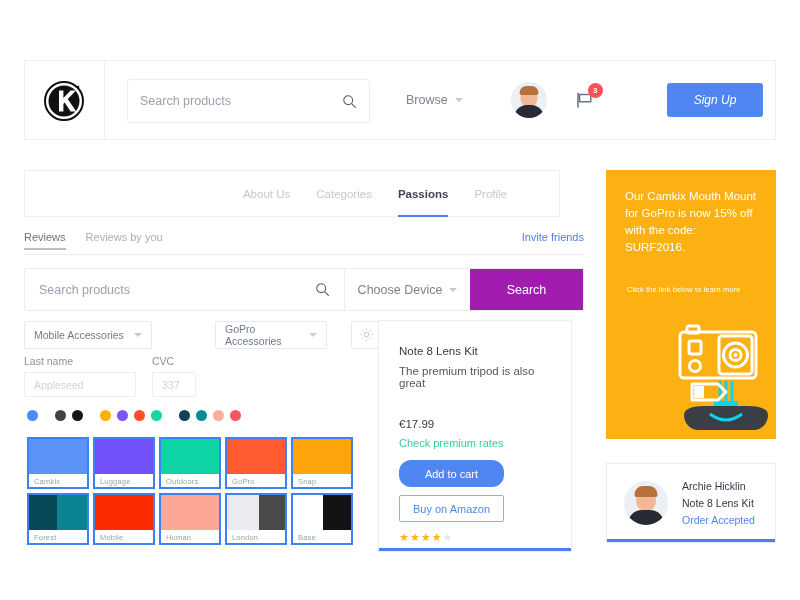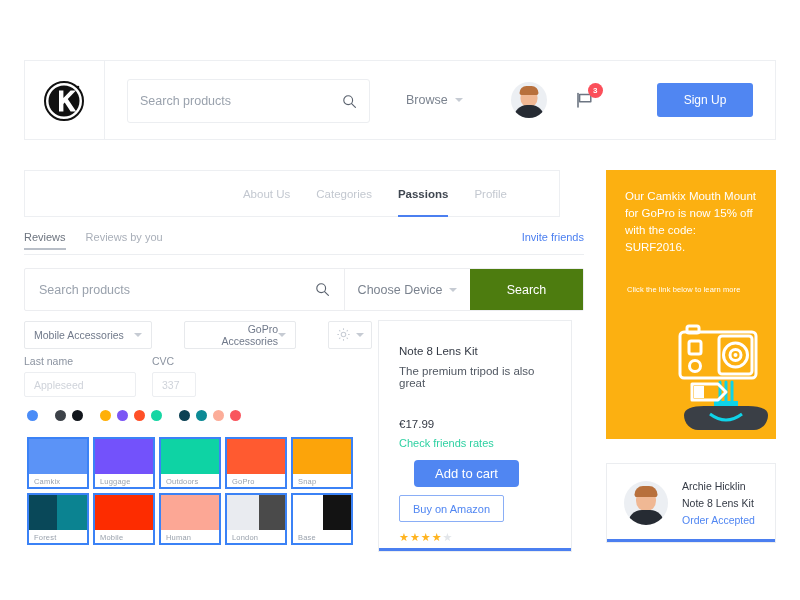--- a/index.html
+++ b/index.html
@@ -52,24 +52,25 @@
     width:30px; height:13px; border-radius:14px 14px 0 0; background:#262b33; }
   .uname { margin-left: 13px; display:flex; align-items:center; gap:7px;
     font-size:12.5px; color:#6c7582; }
   .flagwrap { margin-left: 27px; position: relative; align-self:center; width:22px; height:22px; flex:none;}
   .badge {
     position:absolute; right:-7px; top:-6px; width:15px; height:15px; border-radius:50%;
     background:#fb4f5a; color:#fff; font-size:8px; font-weight:bold;
     display:flex; align-items:center; justify-content:center;
   }
   .signup {
-    margin-left: auto; margin-right: 22px; align-self:center;
+    margin-left: auto; margin-right: 12px; align-self:center;
     width: 96px; height: 34px; background:#5086f2; color:#fff;
     border:none; border-radius:3px; font-size:12px; cursor:pointer;
     font-family: "Liberation Sans", sans-serif;
+    font-style: italic;
   }
 
   
   .navbar {
     position:absolute; left:24px; top:170px; width:536px; height:47px;
     background:#fff; border:1px solid #edeff2;
     display:flex; align-items:center; justify-content:flex-end; padding-right:52px;
   }
   .navtab { font-size:11.5px; color:#c3c8d0; margin-left:26px; position:relative;
     height:47px; display:flex; align-items:center; cursor:pointer; }
@@ -95,29 +96,29 @@
     position:absolute; left:24px; top:268px; width:560px; height:43px;
     border:1px solid #ecedf0; border-radius:2px; display:flex; background:#fff;
   }
   .sr-input { flex:1; display:flex; align-items:center; padding:0 14px;
     border-right:1px solid #ecedf0; }
   .sr-input input { flex:1; border:none; outline:none; font-size:12.5px;
     color:#5b6472; background:transparent; font-family:"Liberation Sans", sans-serif; }
   .sr-input input::placeholder { color:#9aa2ad; }
   .sr-device { width:125px; display:flex; align-items:center; justify-content:center;
     gap:7px; font-size:12.5px; color:#7b838f; cursor:pointer; }
-  .sr-btn { width:113px; background:#4d7c0f; color:#fff; border:none; font-size:12.5px;
+  .sr-btn { width:113px; background:#a21caf; color:#fff; border:none; font-size:12.5px;
     cursor:pointer; font-family:"Liberation Sans", sans-serif; }
 
   
-  .selrow { position:absolute; left:24px; top:321px; display:flex; gap:32px;text-align:right; }
+  .selrow { position:absolute; left:24px; top:321px; display:flex; gap:24px; }
   .sel { height:28px; border:1px solid #e7e9ec; border-radius:2px; background:#fff;
     display:flex; align-items:center; padding:0 9px; font-size:10.5px; color:#70798a;
     cursor:pointer; }
-  .sel.w1 { width:128px; } .sel.w2 { width:112px; }
+  .sel.w1 { width:128px; } .sel.w2 { width:112px;margin-left:39px; }
   .sel .caret { margin-left:auto; }
   .sel.gear { width:44px; justify-content:space-between; padding:0 7px; }
 
   
   .fieldrow { position:absolute; left:24px; top:355px; display:flex; gap:16px; }
   .fld { display:flex; flex-direction:column; }
   .fld label { font-size:10.5px; color:#8b93a0; margin-bottom:5px; }
   .fld .inp { height:25px; border:1px solid #eceef1; border-radius:2px;
     display:flex; align-items:center; padding:0 9px; font-size:10.5px; color:#cfd3da; }
   .fld.f1 .inp { width:128px; } .fld.f2 .inp { width:112px; } .fld.f3 .inp { width:44px; }
@@ -136,22 +137,22 @@
 
   
   .pcard { position:absolute; left:378px; top:320px; width:194px; height:232px;
     background:#fff; border:1px solid #ebedf0; }
   .pcard .inner { padding:24px 20px 0 20px; }
   .p-title { font-size:11.5px; color:#343a45; margin-bottom:8px; }
   .p-sub { font-size:11.5px; color:#515862; }
   .p-price { font-size:11.5px; color:#343a45; margin-top:29px; }
   .p-ship { font-size:11px; color:#2ed1a2; margin-top:7px; cursor:pointer; }
   .p-cart { margin-top:11px; width:105px; height:27px; background:#5086f2; color:#fff;
-    border:none; border-radius:4px; font-size:13px; cursor:pointer;
-    font-family:"Liberation Sans", sans-serif;margin-left:15px; }
+    border:none; border-radius:12px; font-size:11px; cursor:pointer;
+    font-family:"Liberation Sans", sans-serif; }
   .p-amz { margin-top:8px; width:105px; height:27px; background:#fff; color:#5086f2;
     border:1px solid #8aaef6; border-radius:2px; font-size:11px; cursor:pointer;
     font-family:"Liberation Sans", sans-serif; }
   .stars { margin-top:9px; display:flex; gap:1px; font-size:11px; }
   .star { color:#ffb420; } .star.off { color:#e3e6ea; }
   .pbar { position:absolute; left:0; right:0; bottom:0; height:3px; background:#4b7ff0; }
 
   
   .promo { position:absolute; left:606px; top:170px; width:170px; height:269px;
     background:#fcb011; overflow:hidden; }
@@ -392,21 +393,21 @@
         </div>
         <div class="nm">Base</div>
       </div>
     </div>
 
   <div class="pcard">
     <div class="inner">
       <div class="p-title">Note 8 Lens Kit</div>
       <div class="p-sub">The premium tripod is also great</div>
       <div class="p-price">€17.99</div>
-      <div class="p-ship">Check friends rates</div>
+      <div class="p-ship">Check premium rates</div>
       <button class="p-cart">Add to cart</button>
       <button class="p-amz">Buy on Amazon</button>
       <div class="stars" id="starRow">
           <span class="star">★</span>
           <span class="star">★</span>
           <span class="star">★</span>
           <span class="star">★</span>
           <span class="star off">★</span>
         </div>
     </div>

